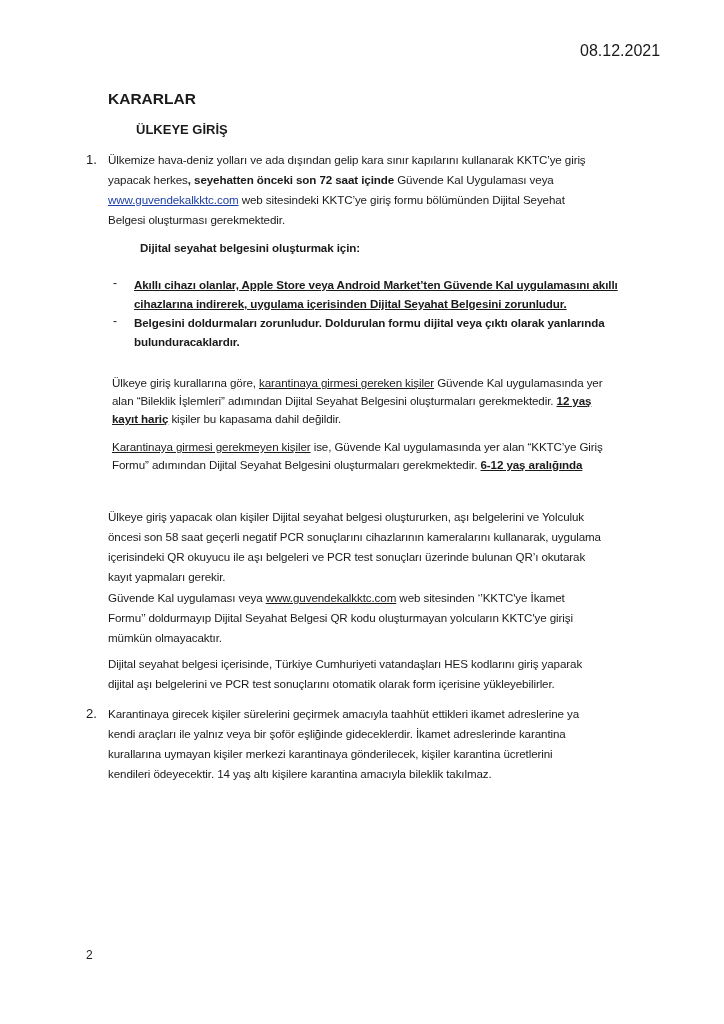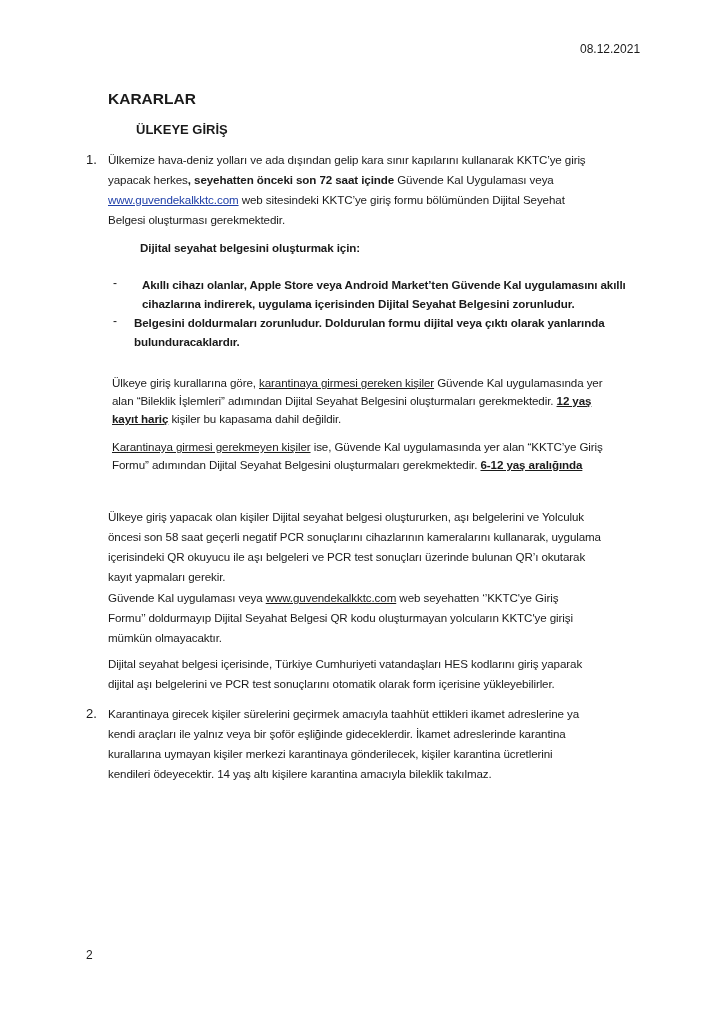--- a/index.html
+++ b/index.html
@@ -1,19 +1,19 @@
 <!DOCTYPE html>
 <html><head>
 <meta charset="utf-8">
 <style>
   html, body { margin:0; padding:0; background:#ffffff; }
   body { width:724px; height:1024px; position:relative; overflow:hidden;
          font-family:"Liberation Sans", sans-serif; color:#1a1a1a; }
   .abs { position:absolute; }
-  .date { left:580px; top:42px; font-size:12px; }
+  .date { left:580px; top:42px; font-size:16px; }
   .h1 { left:108px; top:90px; font-size:15.5px; font-weight:bold; }
   .h2 { left:108px; top:122px; font-size:13px; font-weight:bold;margin-left:28px; }
   .para { font-size:11.6px; line-height:20px; letter-spacing:-0.1px; }
   .num { font-size:13px; }
   a.link { color:#1f3fa8; text-decoration:underline; }
   .u { text-decoration:underline; }
   .b { font-weight:bold; }
   .bullet-dash { font-size:12px; }
   .page-num { left:86px; top:948px; font-size:12px; }
 </style>
@@ -28,21 +28,21 @@
 <div class="abs para" style="left:108px;top:150px;width:560px;">
   <div>Ülkemize hava-deniz yolları ve ada dışından gelip kara sınır kapılarını kullanarak KKTC’ye giriş</div>
   <div><span>yapacak herkes</span><span class="b">, seyehatten önceki son 72 saat içinde</span><span> Güvende Kal Uygulaması veya</span></div>
   <div><a class="link">www.guvendekalkktc.com</a><span> web sitesindeki KKTC’ye giriş formu bölümünden Dijital Seyehat</span></div>
   <div>Belgesi oluşturması gerekmektedir.</div>
 </div>
 
 <div class="abs para b" style="left:108px;top:238px;margin-left:32px;">Dijital seyahat belgesini oluşturmak için:</div>
 
 <div class="abs bullet-dash" style="left:113px;top:276px;">-</div>
-<div class="abs para b" style="left:142px;top:275px;width:540px;line-height:19px;">
+<div class="abs para b" style="left:134px;top:275px;width:540px;line-height:19px;text-decoration:underline;">
   <div>Akıllı cihazı olanlar, Apple Store veya Android Market’ten Güvende Kal uygulamasını akıllı</div>
   <div>cihazlarına indirerek, uygulama içerisinden Dijital Seyahat Belgesini zorunludur.</div>
 </div>
 <div class="abs bullet-dash" style="left:113px;top:314px;">-</div>
 <div class="abs para b" style="left:134px;top:313px;width:540px;line-height:19px;">
   <div>Belgesini doldurmaları zorunludur. Doldurulan formu dijital veya çıktı olarak yanlarında</div>
   <div>bulunduracaklardır.</div>
 </div>
 
 <div class="abs para" style="left:112px;top:374px;width:560px;line-height:18px;">
@@ -57,21 +57,21 @@
 </div>
 
 <div class="abs para" style="left:108px;top:507px;width:565px;">
   <div>Ülkeye giriş yapacak olan kişiler Dijital seyahat belgesi oluştururken, aşı belgelerini ve Yolculuk</div>
   <div>öncesi son 58 saat geçerli negatif PCR sonuçlarını cihazlarının kameralarını kullanarak, uygulama</div>
   <div>içerisindeki QR okuyucu ile aşı belgeleri ve PCR test sonuçları üzerinde bulunan QR’ı okutarak</div>
   <div>kayıt yapmaları gerekir.</div>
 </div>
 
 <div class="abs para" style="left:108px;top:588px;width:565px;">
-  <div><span>Güvende Kal uygulaması veya </span><a class="u" style="color:#1a1a1a;">www.guvendekalkktc.com</a><span> web seyehatten ‘’KKTC'ye Giriş</span></div>
+  <div><span>Güvende Kal uygulaması veya </span><a class="u" style="color:#1a1a1a;">www.guvendekalkktc.com</a><span> web sitesinden ‘’KKTC'ye İkamet</span></div>
   <div>Formu’’ doldurmayıp Dijital Seyahat Belgesi QR kodu oluşturmayan yolcuların KKTC'ye girişi</div>
   <div>mümkün olmayacaktır.</div>
 </div>
 
 <div class="abs para" style="left:108px;top:654px;width:565px;">
   <div>Dijital seyahat belgesi içerisinde, Türkiye Cumhuriyeti vatandaşları HES kodlarını giriş yaparak</div>
   <div>dijital aşı belgelerini ve PCR test sonuçlarını otomatik olarak form içerisine yükleyebilirler.</div>
 </div>
 
 <div class="abs num" style="left:86px;top:706px;">2.</div>

